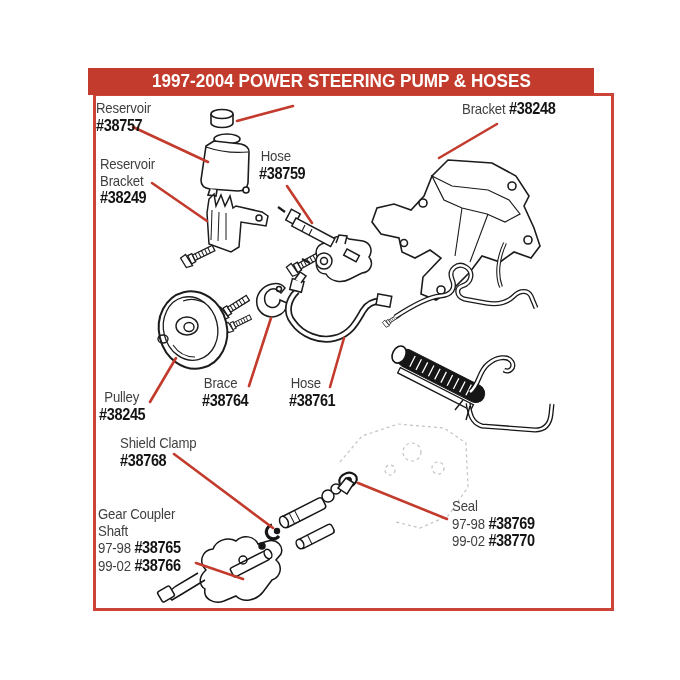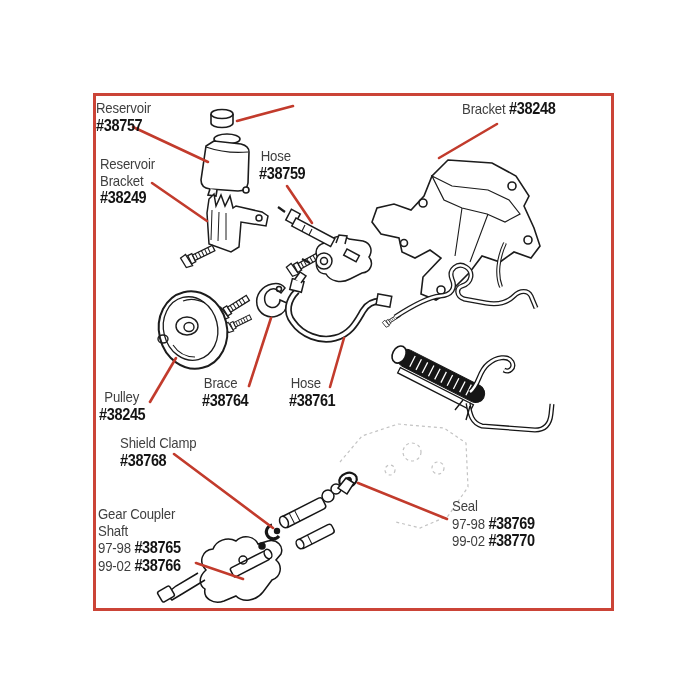--- a/index.html
+++ b/index.html
@@ -37,20 +37,23 @@
   .pad6{padding-left:6px;}
   .pad2{padding-left:2px;}
 </style>
 </head>
 <body>
 
 <div class="page">
 
   <div class="frame"></div>
 
+  <div class="header-bar">
+    <span class="header-title">1997-2004 POWER STEERING PUMP &amp; HOSES</span>
+  </div>
 
   <svg class="diagram" viewBox="0 0 680 680">
     <defs>
       <g id="bolt">
         <path d="M0,-5.5 L6,-6.5 L7.5,6.5 L1,5.5 Z"></path>
         <rect x="7.5" y="-4.5" width="4.5" height="9"></rect>
         <rect x="12" y="-3" width="22" height="6"></rect>
         <path d="M15,-3 v6 M18.5,-3 v6 M22,-3 v6 M25.5,-3 v6 M29,-3 v6" fill="none" stroke-width="1"></path>
       </g>
     </defs>

